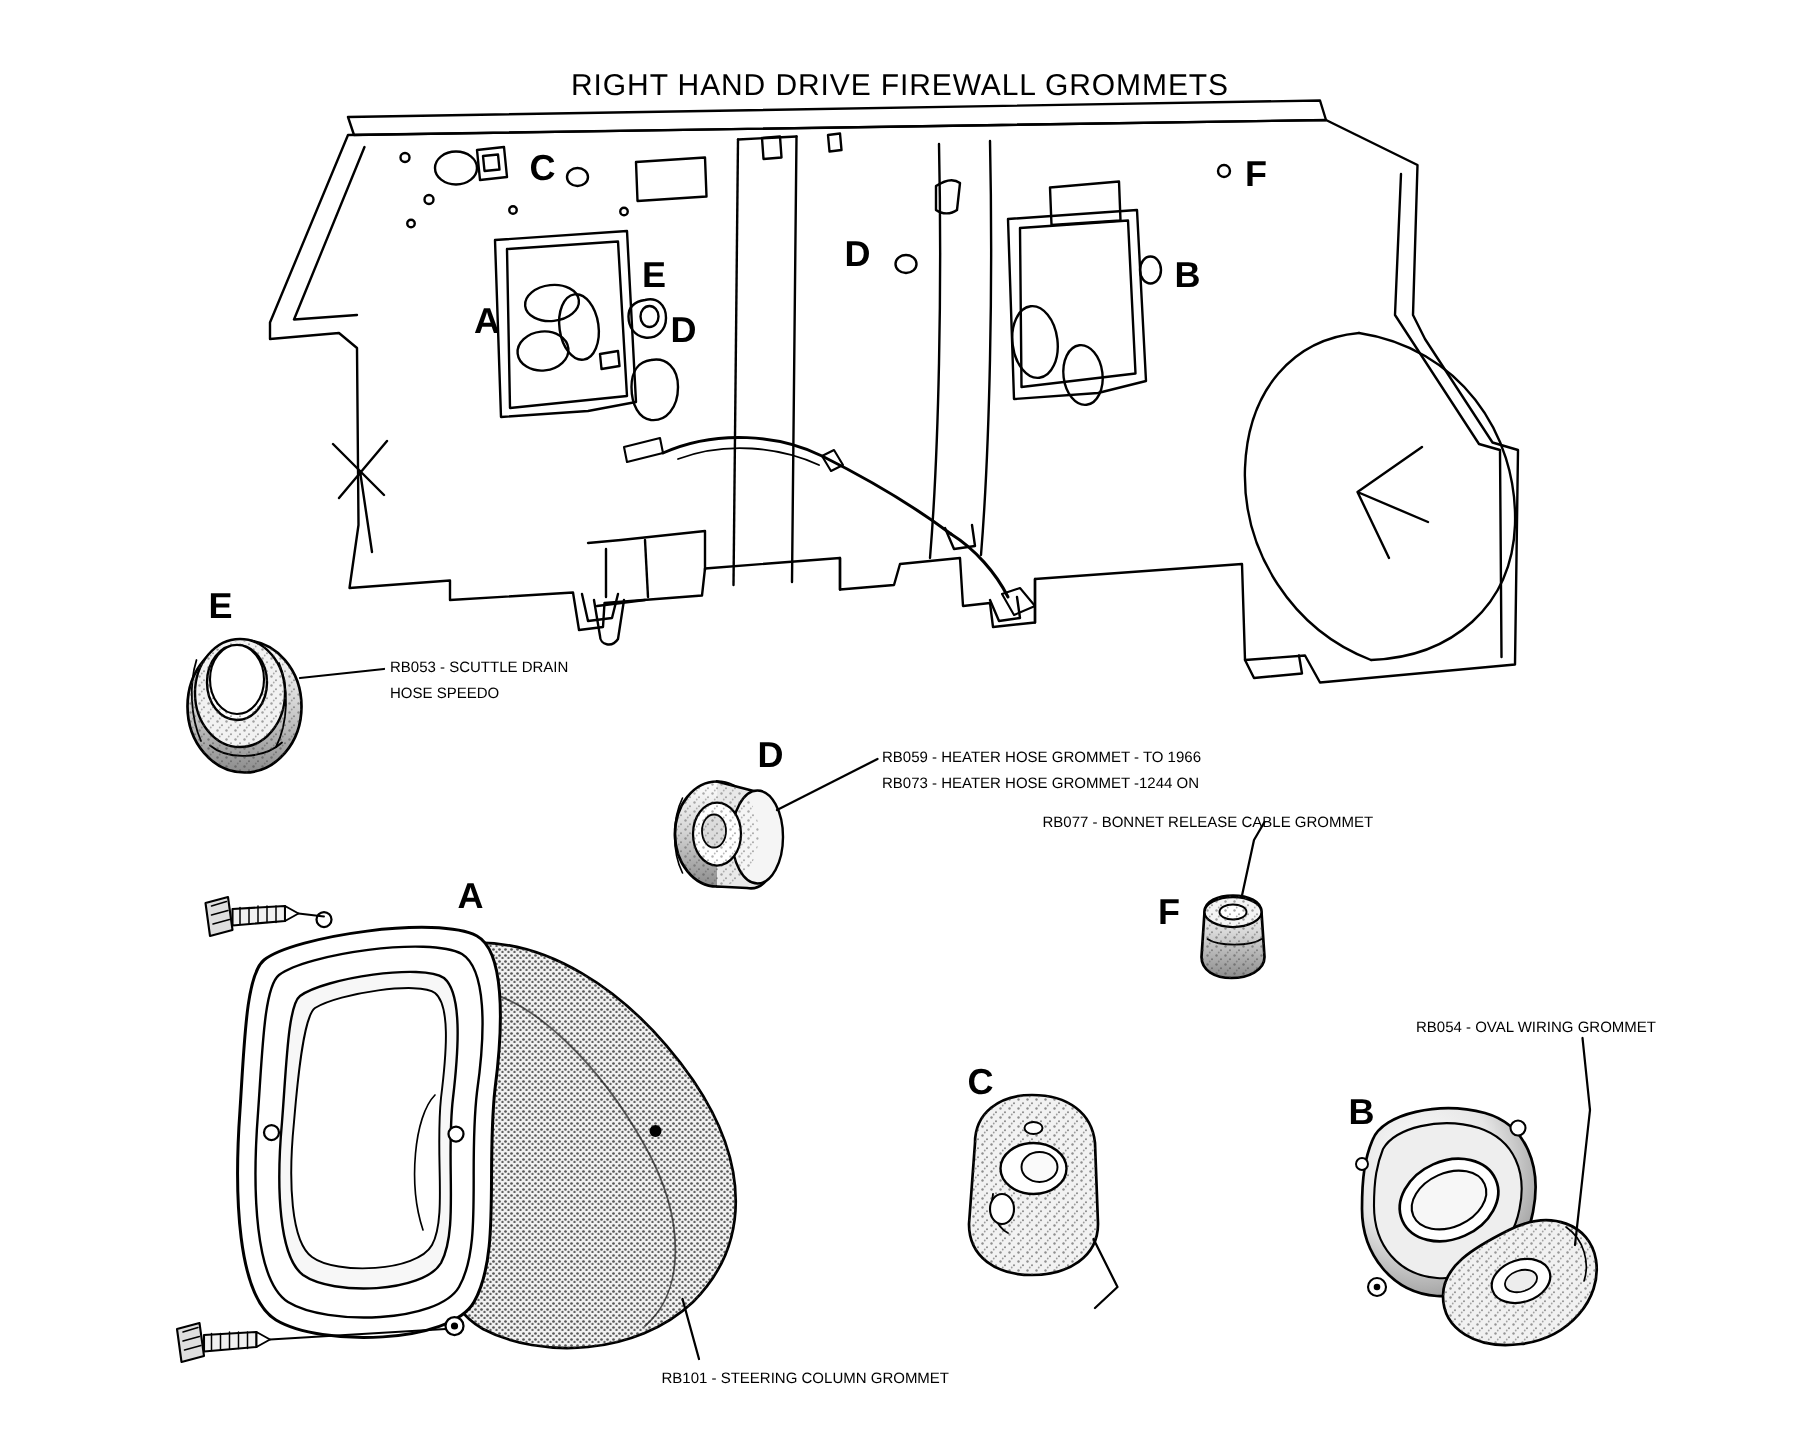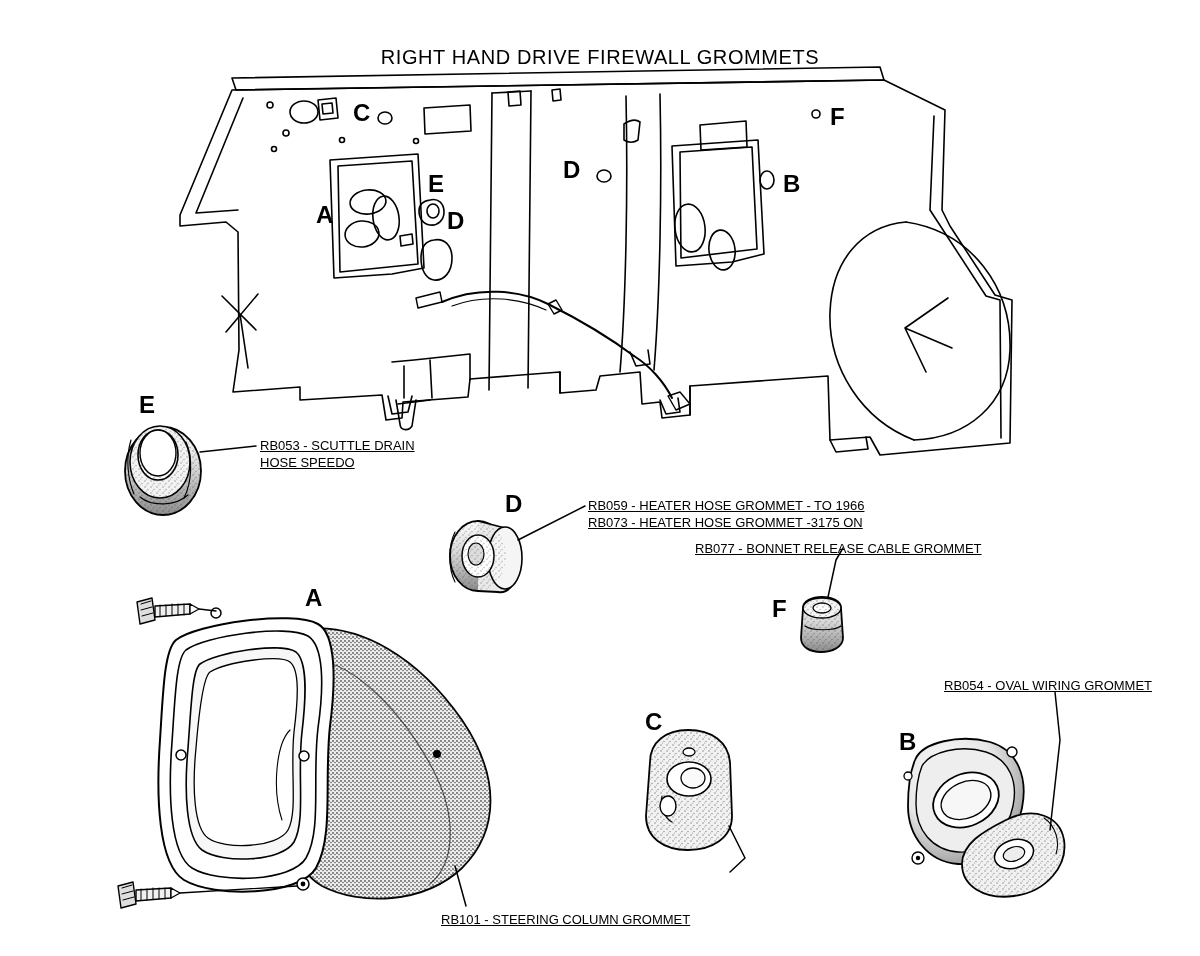--- a/index.html
+++ b/index.html
@@ -31,24 +31,23 @@
   }
   .letter {
     position: absolute;
     font-size: 24px;
     font-weight: bold;
     font-family: "Liberation Sans", sans-serif;
     line-height: 1;
   }
   .callout {
     position: absolute;
-    font-size: 13px;
+    font-size: 10px;
     line-height: 16px;
     white-space: nowrap;
-    text-decoration: underline;
   }
   .callout.two-line {
     line-height: 17px;
   }
   svg.layer {
     position: absolute;
     top: 0;
     left: 0;
     width: 1200px;
     height: 956px;
@@ -388,21 +387,21 @@
   <div class="letter" style="left:645px; top:710px;">C</div>
   <div class="letter" style="left:899px; top:730px;">B</div>
 
   <div class="callout two-line" style="left:260px; top:437px;">
     <div>RB053 - SCUTTLE DRAIN</div>
     <div>HOSE SPEEDO</div>
   </div>
 
   <div class="callout two-line" style="left:588px; top:497px;">
     <div>RB059 - HEATER HOSE GROMMET - TO 1966</div>
-    <div>RB073 - HEATER HOSE GROMMET -3175 ON</div>
+    <div>RB073 - HEATER HOSE GROMMET -1244 ON</div>
   </div>
 
   <div class="callout" style="left:695px; top:541px;">
     <div>RB077 - BONNET RELEASE CABLE GROMMET</div>
   </div>
 
   <div class="callout" style="left:441px; top:912px;">
     <div>RB101 - STEERING COLUMN GROMMET</div>
   </div>
 

